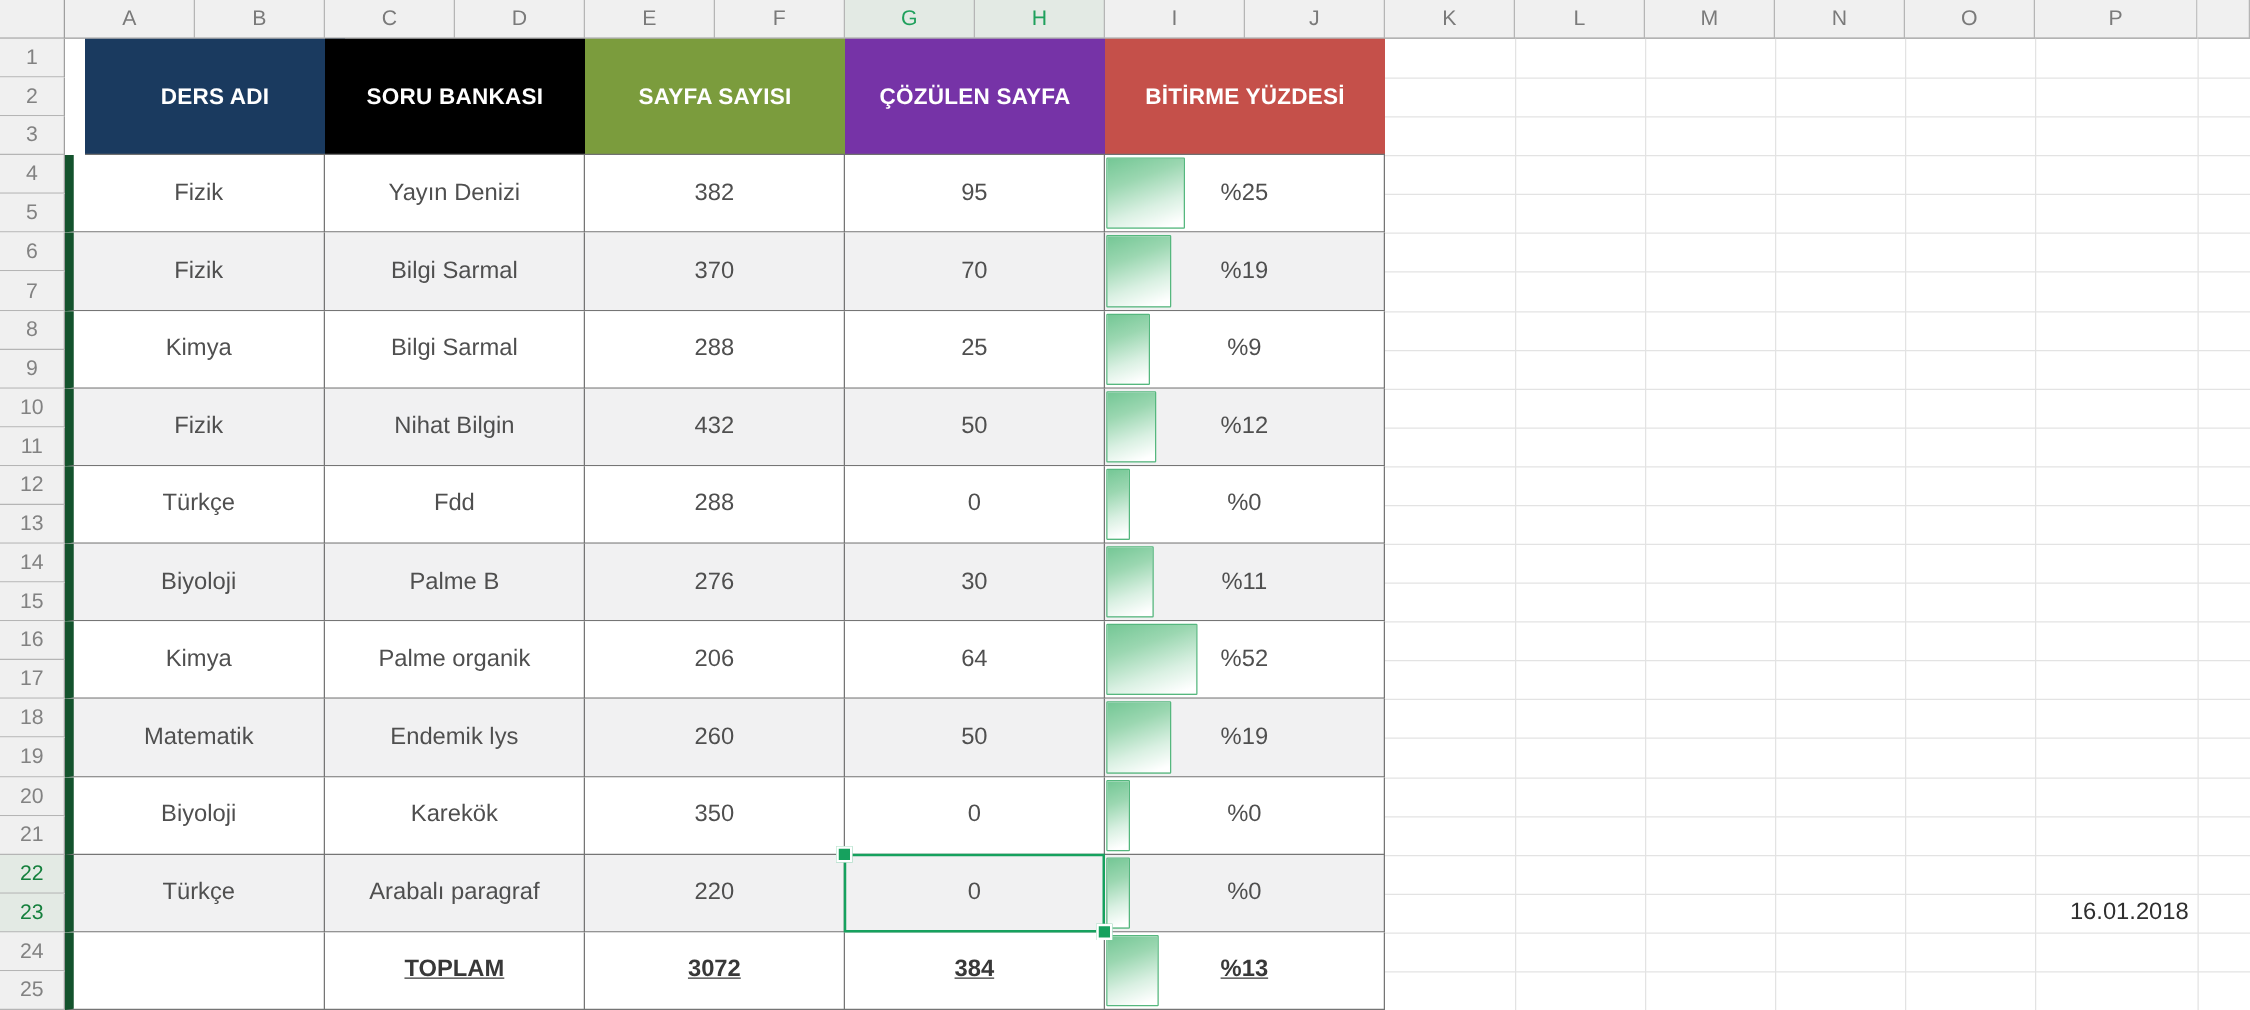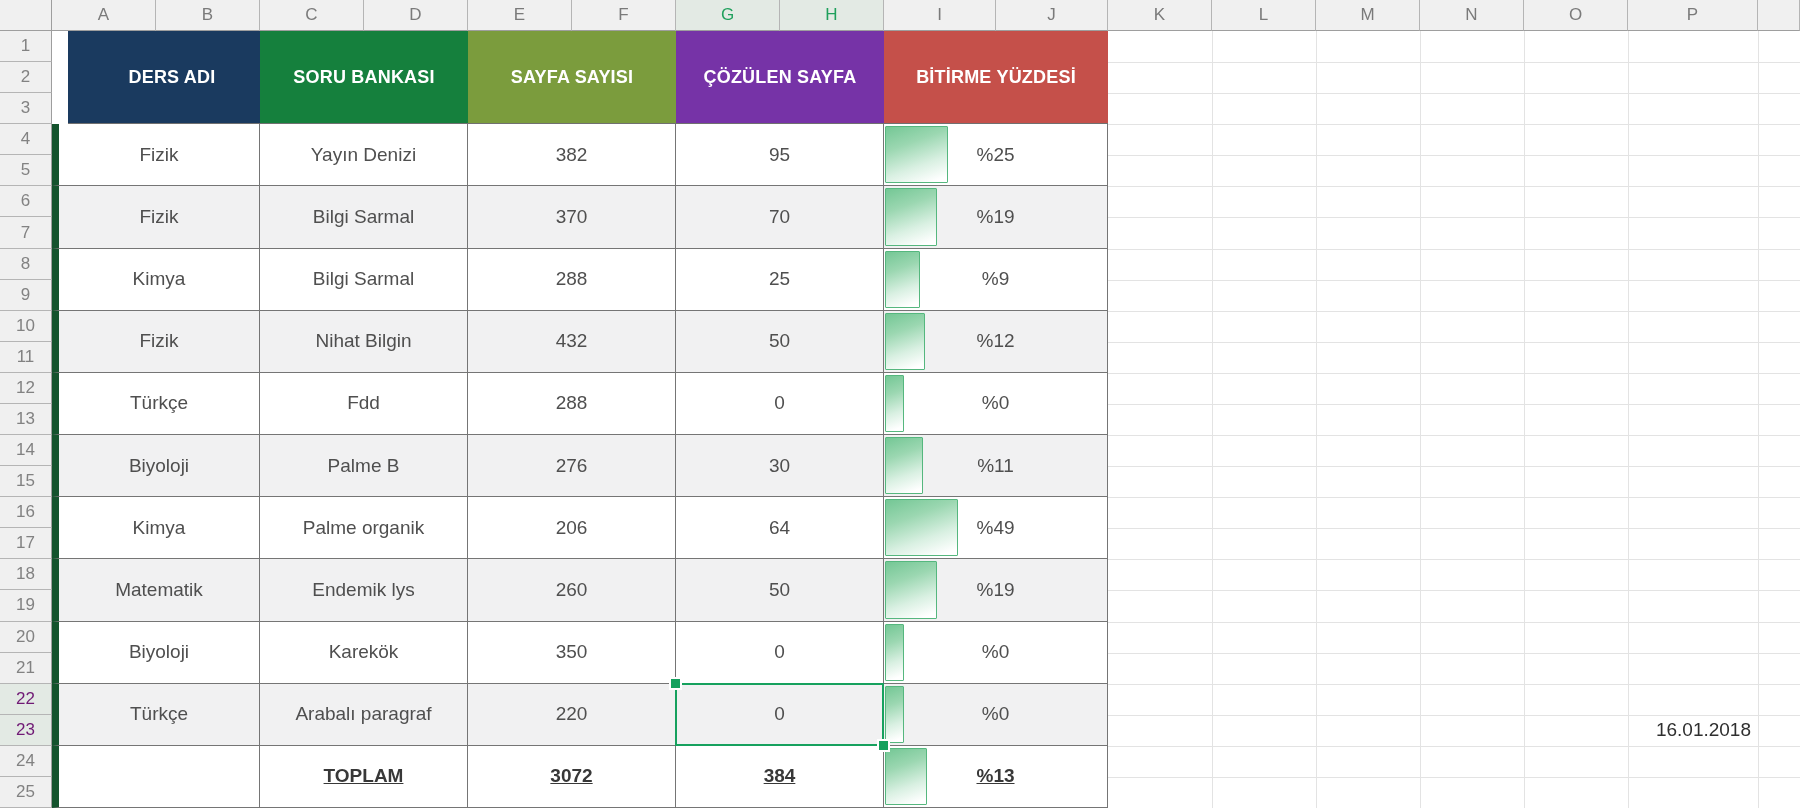--- a/index.html
+++ b/index.html
@@ -20,21 +20,21 @@
     font-size:17px; color:#7a7a7a;
   }
   .colcell.sel { background:#e3eae4; color:#1fa05c; }
   
   .gutcell {
     position:absolute; left:0; width:52px; background:#f0f0f0;
     border-bottom:1px solid #b5b5b5; border-right:1px solid #9e9e9e;
     display:flex; align-items:center; justify-content:center;
     font-size:17px; color:#828282;
   }
-  .gutcell.sel { background:#e3eae4; color:#701a75; }
+  .gutcell.sel { background:#e3eae4; color:#15803d; }
   
   .vline { position:absolute; width:1px; background:#e3e3e3; }
   .hline { position:absolute; height:1px; background:#e3e3e3; }
   .date-cell {
     position:absolute; display:flex; align-items:center; justify-content:flex-end;
     padding-right:7px; font-size:19px; color:#2f2f2f;
   }
   
   .thead-cell {
     position:absolute; display:flex; align-items:center; justify-content:center;
@@ -143,21 +143,21 @@
       <div class="hline" style="left: 1108px; width: 692px; top: 621.52px;"></div>
       <div class="hline" style="left: 1108px; width: 692px; top: 652.6px;"></div>
       <div class="hline" style="left: 1108px; width: 692px; top: 683.68px;"></div>
       <div class="hline" style="left: 1108px; width: 692px; top: 714.76px;"></div>
       <div class="hline" style="left: 1108px; width: 692px; top: 745.84px;"></div>
       <div class="hline" style="left: 1108px; width: 692px; top: 776.92px;"></div>
       <div class="date-cell" style="left: 1628px; width: 130px; top: 714.76px; height: 31.08px;">16.01.2018</div>
     </div>
   <div id="table">
       <div class="thead-cell" style="left: 68px; width: 208px; top: 31px; height: 93.24px; background: rgb(26, 58, 95);">DERS ADI</div>
-      <div class="thead-cell" style="left: 260px; width: 208px; top: 31px; height: 93.24px; background: #15803d;">SORU BANKASI</div>
+      <div class="thead-cell" style="left: 260px; width: 208px; top: 31px; height: 93.24px; background: #000000;">SORU BANKASI</div>
       <div class="thead-cell" style="left: 468px; width: 208px; top: 31px; height: 93.24px; background: rgb(123, 156, 61);">SAYFA SAYISI</div>
       <div class="thead-cell" style="left: 676px; width: 208px; top: 31px; height: 93.24px; background: rgb(118, 51, 167);">ÇÖZÜLEN SAYFA</div>
       <div class="thead-cell" style="left: 884px; width: 224px; top: 31px; height: 93.24px; background: rgb(197, 80, 74);">BİTİRME YÜZDESİ</div>
       <div class="tcell first" style="left: 52px; width: 208px; top: 124.24px; height: 62.16px;">Fizik</div>
       <div class="tcell" style="left: 260px; width: 208px; top: 124.24px; height: 62.16px;">Yayın Denizi</div>
       <div class="tcell" style="left: 468px; width: 208px; top: 124.24px; height: 62.16px;">382</div>
       <div class="tcell" style="left: 676px; width: 208px; top: 124.24px; height: 62.16px;">95</div>
       <div class="tcell" style="left: 884px; width: 224px; top: 124.24px; height: 62.16px;">
         <div class="bar" style="width: 62.5px;"></div>
         <span class="pct-label">%25</span>
@@ -201,21 +201,21 @@
       <div class="tcell stripe" style="left: 884px; width: 224px; top: 435.04px; height: 62.16px;">
         <div class="bar" style="width: 38.14px;"></div>
         <span class="pct-label">%11</span>
       </div>
       <div class="tcell first" style="left: 52px; width: 208px; top: 497.2px; height: 62.16px;">Kimya</div>
       <div class="tcell" style="left: 260px; width: 208px; top: 497.2px; height: 62.16px;">Palme organik</div>
       <div class="tcell" style="left: 468px; width: 208px; top: 497.2px; height: 62.16px;">206</div>
       <div class="tcell" style="left: 676px; width: 208px; top: 497.2px; height: 62.16px;">64</div>
       <div class="tcell" style="left: 884px; width: 224px; top: 497.2px; height: 62.16px;">
         <div class="bar" style="width: 72.94px;"></div>
-        <span class="pct-label">%49</span>
+        <span class="pct-label">%52</span>
       </div>
       <div class="tcell first stripe" style="left: 52px; width: 208px; top: 559.36px; height: 62.16px;">Matematik</div>
       <div class="tcell stripe" style="left: 260px; width: 208px; top: 559.36px; height: 62.16px;">Endemik lys</div>
       <div class="tcell stripe" style="left: 468px; width: 208px; top: 559.36px; height: 62.16px;">260</div>
       <div class="tcell stripe" style="left: 676px; width: 208px; top: 559.36px; height: 62.16px;">50</div>
       <div class="tcell stripe" style="left: 884px; width: 224px; top: 559.36px; height: 62.16px;">
         <div class="bar" style="width: 52.06px;"></div>
         <span class="pct-label">%19</span>
       </div>
       <div class="tcell first" style="left: 52px; width: 208px; top: 621.52px; height: 62.16px;">Biyoloji</div>

